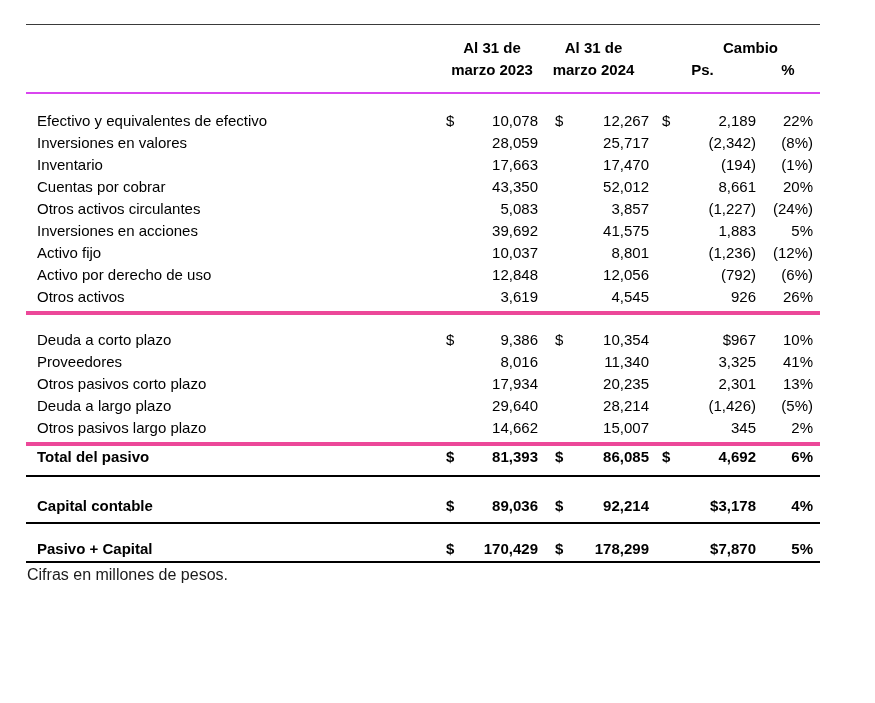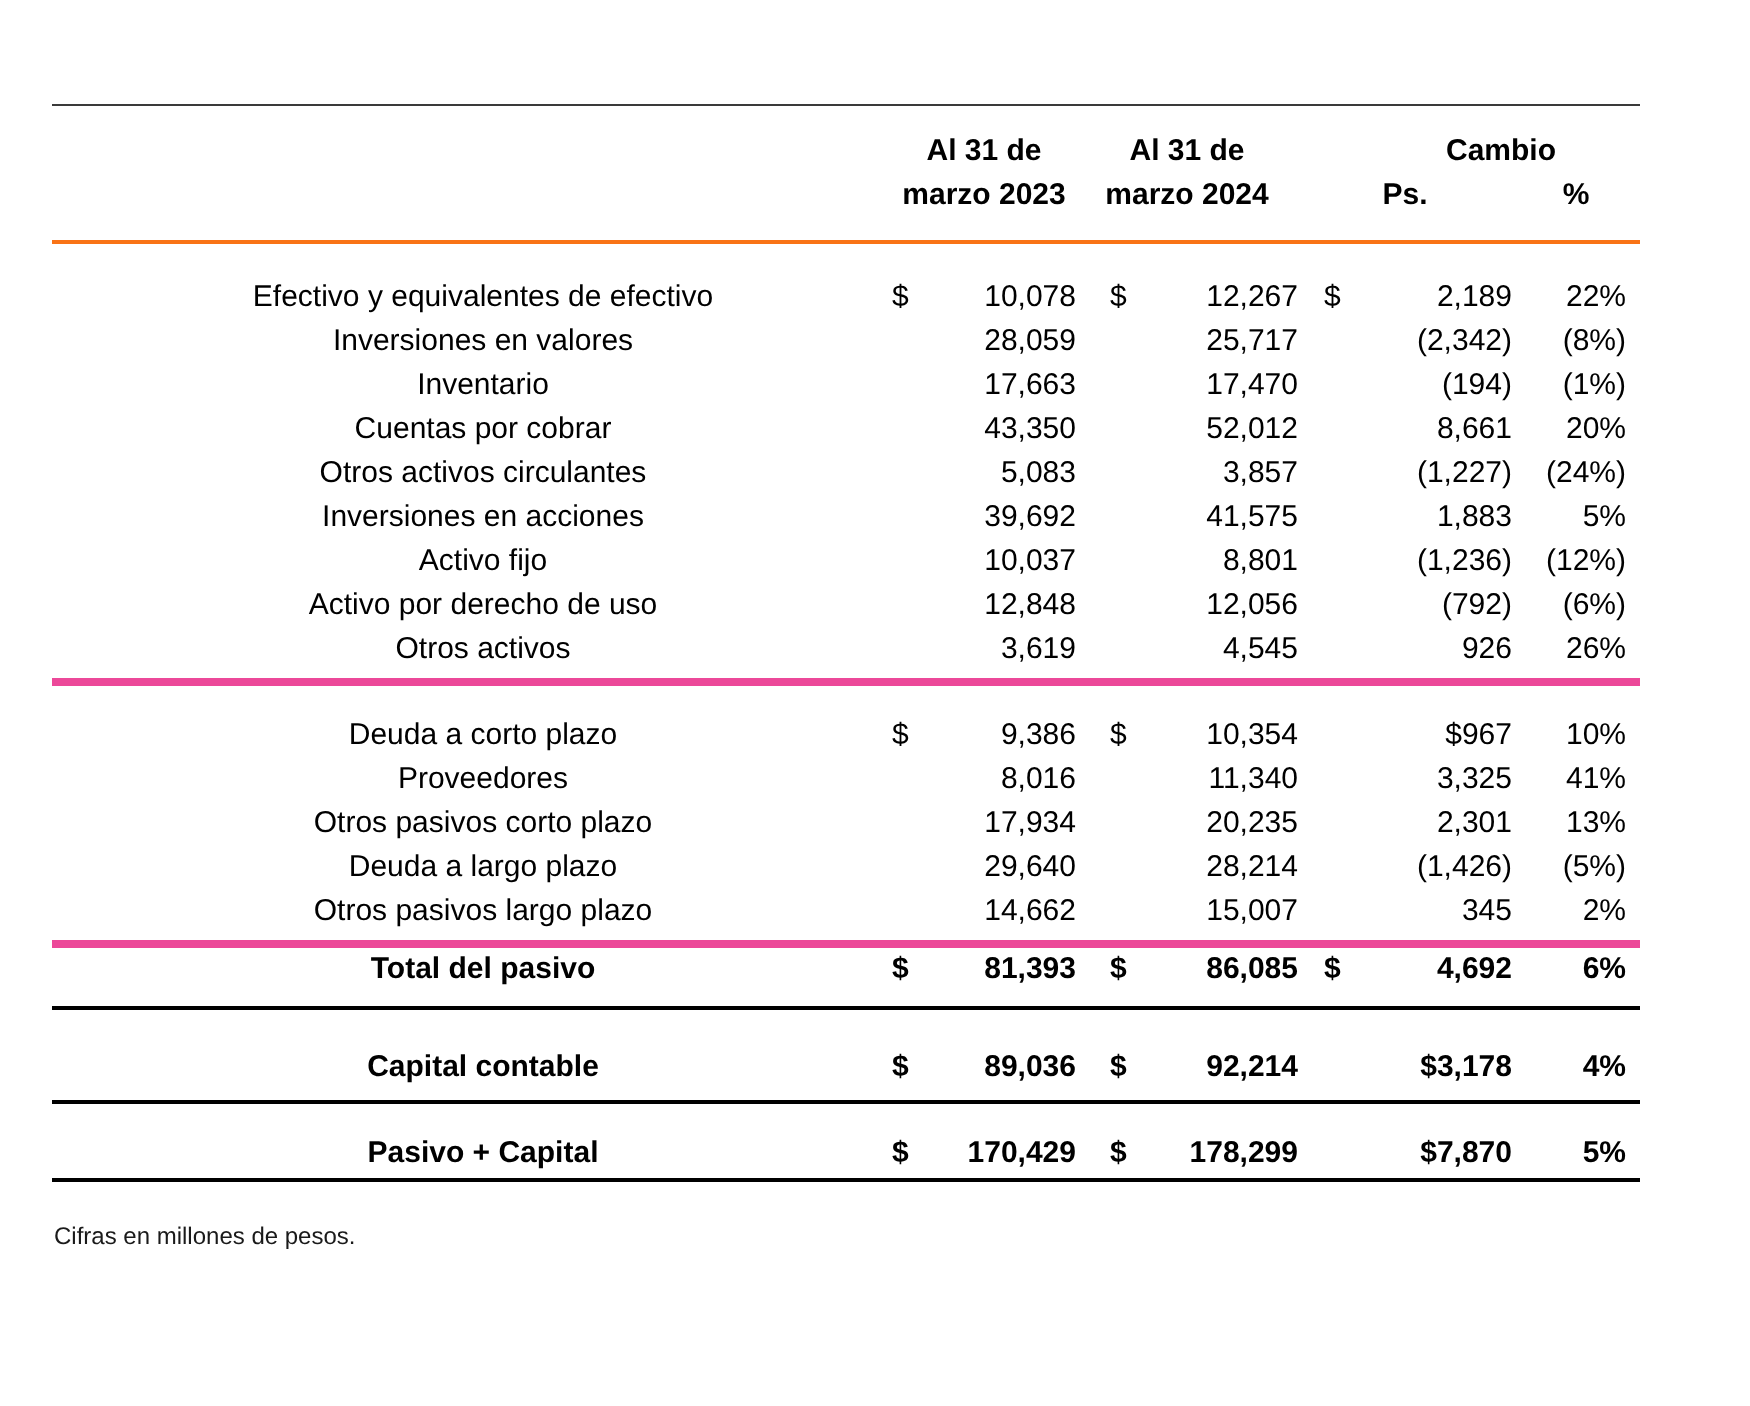--- a/index.html
+++ b/index.html
@@ -19,64 +19,63 @@
     position: absolute;
     left: 26px; top: 24px;
     width: 794px;
   }
   table.fin {
     border-collapse: collapse;
     table-layout: fixed;
     width: 794px;
     font-size: 15px;
     border-top: 1px solid #3a3a3a;
-    margin-top: 28px;
   }
   col.c-label { width: 420px; }
   col.c-d1    { width: 30px; }
   col.c-v1    { width: 62px; }
   col.c-d2    { width: 30px; }
   col.c-v2    { width: 81px; }
   col.c-d3    { width: 25px; }
   col.c-ps    { width: 82px; }
   col.c-pct   { width: 64px; }
 
   th, td {
     padding: 0;
     line-height: 22px;
     vertical-align: bottom;
     white-space: nowrap;
     font-weight: normal;
   }
   thead th { font-weight: bold; text-align: center; }
   tr.h1 th { padding-top: 12px; }
   tr.h1 th.cambio { padding-left: 32px; }
-  tr.h2 th { border-bottom: 2px solid #f97316; padding-bottom: 11px; }
+  tr.h2 th { border-bottom: 2px solid #d946ef; padding-bottom: 11px; }
   tr.h2 th.pcth { text-align: center; }
 
-  td.lbl { text-align: center; padding-left: 11px; }
+  td.lbl { text-align: left; padding-left: 11px; }
   td.d   { text-align: left; }
   td.d2  { padding-left: 17px; }
   td.d3  { padding-left: 13px; }
   td.num { text-align: right; }
   td.pct { padding-right: 7px; }
 
   tr.first td    { padding-top: 16px; }
   tr.secend td   { border-bottom: 4px solid #ec4899; padding-bottom: 3px; }
   tr.gapstart td { padding-top: 14px; }
   tr.total td    { font-weight: bold; border-bottom: 2px solid #000; }
   tr.ta td { padding-top: 13px; padding-bottom: 7px; }
   tr.tp td { padding-bottom: 7px; }
   tr.cc td { padding-top: 18px; padding-bottom: 5px; }
   tr.pc td { padding-top: 14px; padding-bottom: 1px; }
 
   .footnote {
-    font-size: 12px;
+    font-size: 16px;
     color: #1a1a1a;
-    padding: 20px 0 0 1px;
+    padding: 4px 0 0 1px;
     line-height: 15px;
   }
 </style>
 </head>
 <body>
 
 <div class="sheet">
   <div class="table-wrap">
     <table class="fin">
       <colgroup>

